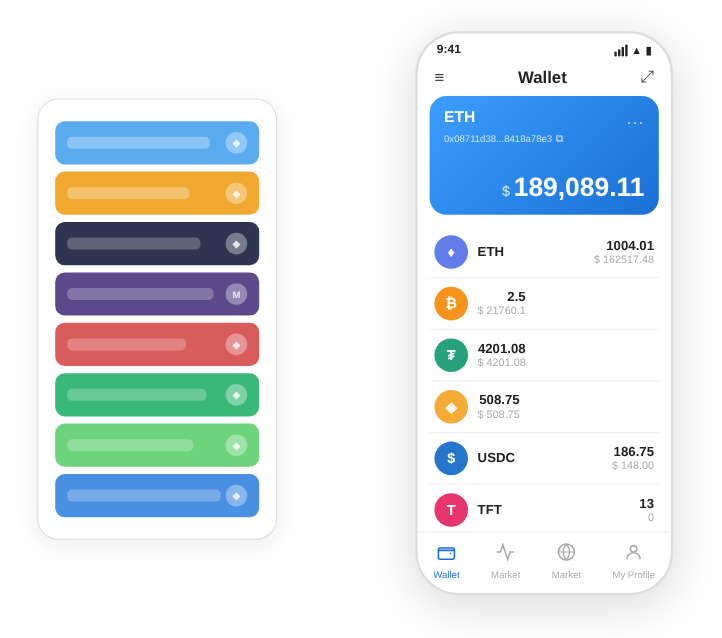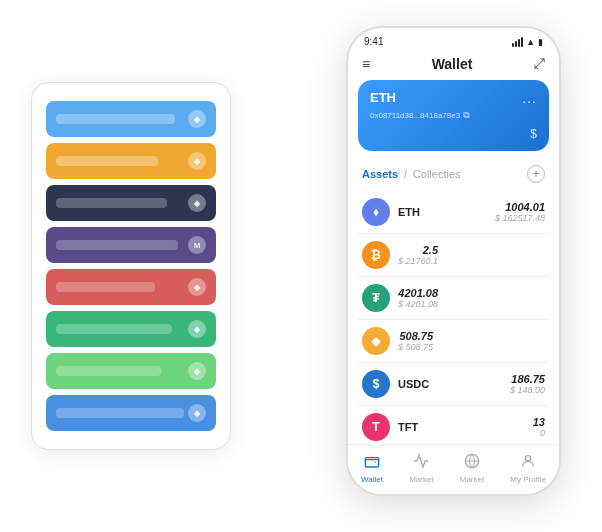--- a/index.html
+++ b/index.html
@@ -89,21 +89,21 @@
       display: flex;
       flex-direction: column;
     }
 
     .phone-status-bar {
       display: flex;
       justify-content: space-between;
       align-items: center;
       padding: 8px 16px 4px;
       font-size: 10px;
-      font-weight: 400;
+      font-weight: 700;
       color: #222;
     }
 
     .status-icons {
       display: flex;
       gap: 3px;
       align-items: center;
       font-size: 9px;
     }
 
@@ -154,21 +154,21 @@
 
     .eth-more {
       font-size: 14px;
       opacity: 0.8;
       letter-spacing: 1px;
     }
 
     .eth-address {
       font-size: 8px;
       opacity: 0.75;
-      margin-bottom: 6px;
+      margin-bottom: 22px;
       display: flex;
       align-items: center;
       gap: 3px;
     }
 
     .eth-amount {
       font-size: 22px;
       font-weight: 700;
       text-align: right;
     }
@@ -248,21 +248,20 @@
 
     .asset-name {
       font-size: 11px;
       font-weight: 600;
       color: #222;
       flex: 1;
     }
 
     .asset-amounts {
       text-align: right;
-      font-style: italic;
     }
 
     .asset-amount-main {
       font-size: 11px;
       font-weight: 600;
       color: #222;
     }
 
     .asset-amount-usd {
       font-size: 9px;
@@ -382,33 +381,24 @@
       <div class="eth-card-top">
         <span class="eth-label">ETH</span>
         <span class="eth-more">...</span>
       </div>
       <div class="eth-address">
         <span>0x08711d38...8418a78e3</span>
         <span style="font-size:9px;">⧉</span>
       </div>
       <div style="display:flex; align-items:baseline; justify-content:flex-end; gap:3px;">
         <span class="eth-dollar">$</span>
+        <span class="eth-amount">189,089.11</span>
       </div>
     </div>
 
-    <div class="assets-header">
-      <div class="assets-tabs">
-        <span class="assets-tab-active">Assets</span>
-        <span class="assets-tab-sep">/</span>
-        <span class="assets-tab-inactive">Collecties</span>
-      </div>
-      <div class="assets-add">
-        <span>+</span>
-      </div>
-    </div>
 
     <div class="asset-list">
     <div class="asset-row">
           <div class="asset-icon" style="background: rgb(98, 126, 234); color: rgb(255, 255, 255);">♦</div>
           <div class="asset-name">ETH</div>
           <div class="asset-amounts">
             <div class="asset-amount-main">1004.01</div>
             <div class="asset-amount-usd">$ 162517.48</div>
           </div>
         </div>

